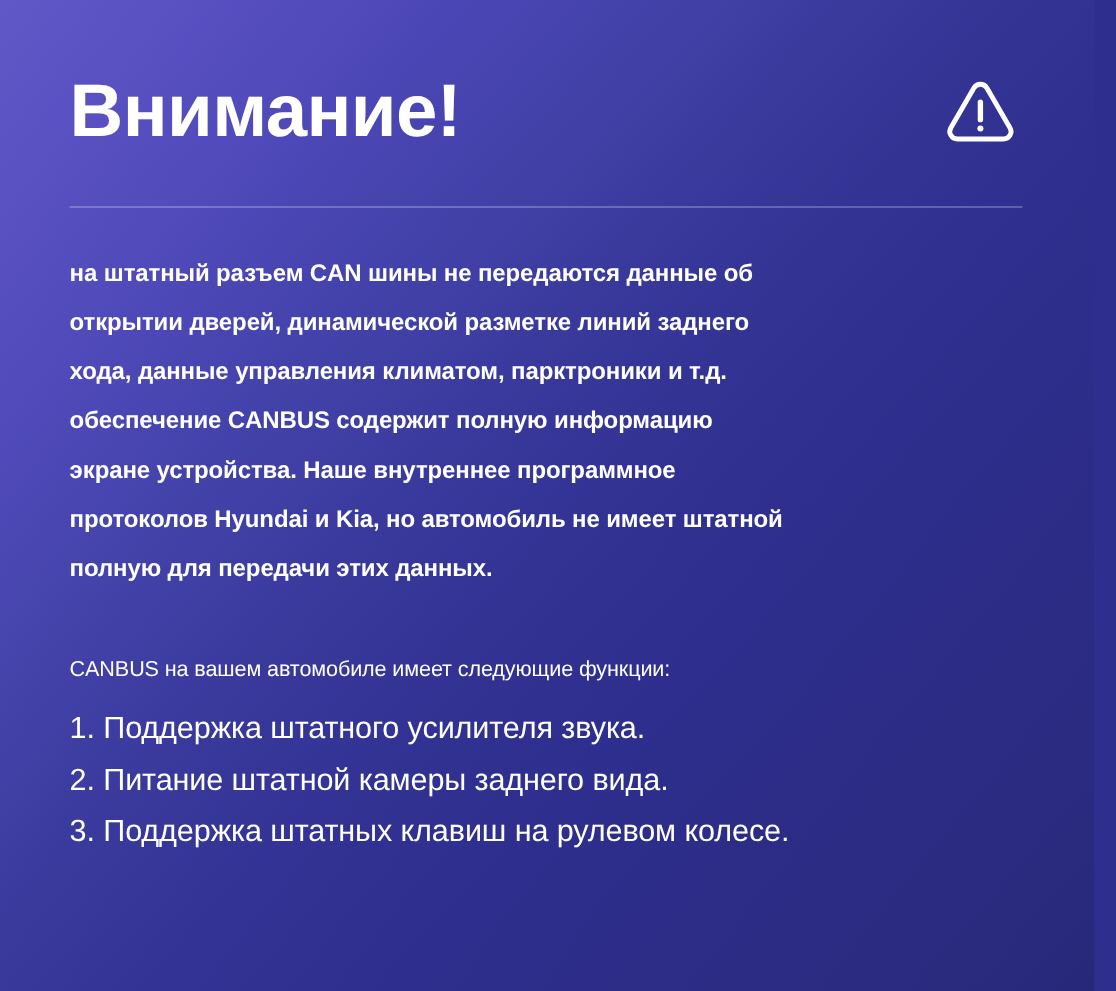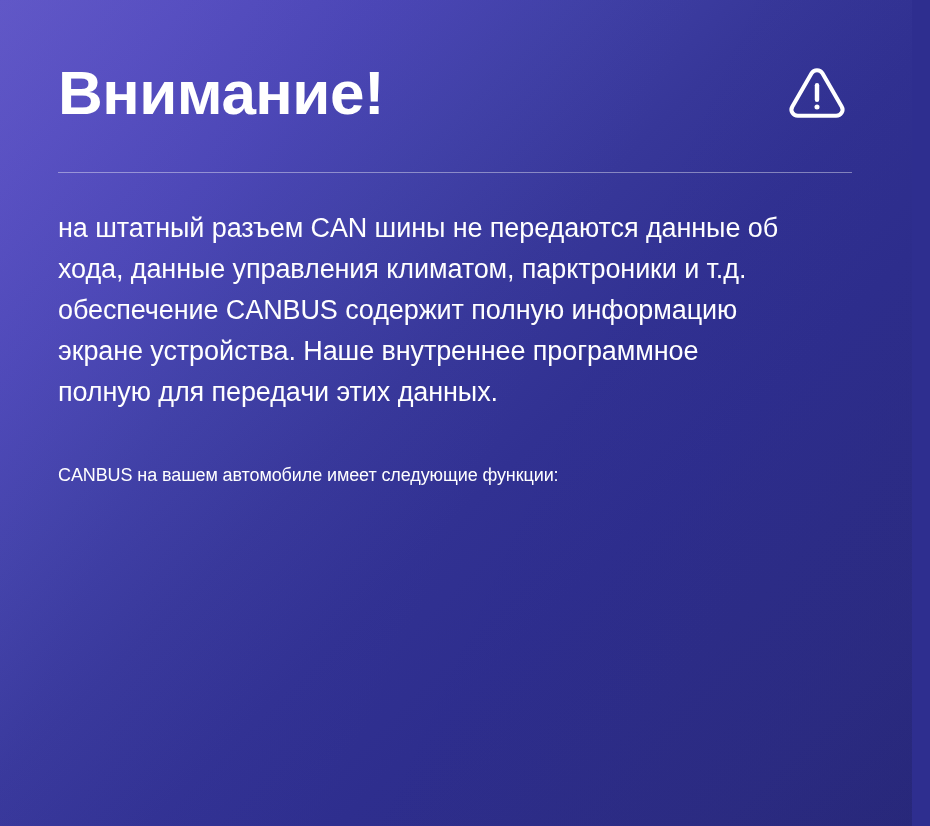--- a/index.html
+++ b/index.html
@@ -93,23 +93,23 @@
     z-index: 3;
   }
 
   
   .body-block {
     padding-top: 30px;
   }
 
   .para {
     color: #ffffff;
-    font-size: 27px;
+    font-size: 20px;
     line-height: 41px;
-    font-weight: 400;
+    font-weight: 700;
     letter-spacing: -0.1px;
     margin: 0;
     max-width: 830px;
   }
 
   .para-line {
     display: block;
     white-space: nowrap;
   }
 
@@ -156,25 +156,32 @@
         <line x1="32" y1="25" x2="32" y2="40" stroke="#ffffff" stroke-width="4.6" stroke-linecap="round"></line>
         <circle cx="32" cy="47.5" r="2.6" fill="#ffffff"></circle>
       </svg>
     </div>
 
     <div class="divider"></div>
 
     <div class="body-block">
       <p class="para">
         <span class="para-line">на штатный разъем CAN шины не передаются данные об</span>
+        <span class="para-line">открытии дверей, динамической разметке линий заднего</span>
         <span class="para-line">хода, данные управления климатом, парктроники и т.д.</span>
         <span class="para-line">обеспечение CANBUS содержит полную информацию</span>
         <span class="para-line">экране устройства. Наше внутреннее программное</span>
+        <span class="para-line">протоколов Hyundai и Kia, но автомобиль не имеет штатной</span>
         <span class="para-line">полную для передачи этих данных.</span>
       </p>
 
       <div class="list-block">
         <p class="list-intro">CANBUS на вашем автомобиле имеет следующие функции:</p>
+        <ul class="func-list">
+          <li>1. Поддержка штатного усилителя звука.</li>
+          <li>2. Питание штатной камеры заднего вида.</li>
+          <li>3. Поддержка штатных клавиш на рулевом колесе.</li>
+        </ul>
       </div>
     </div>
 
   </div>
 </div>
 
 </body></html>

